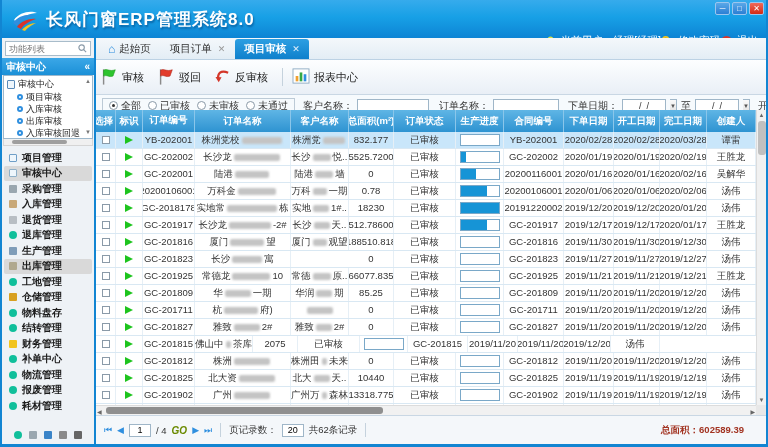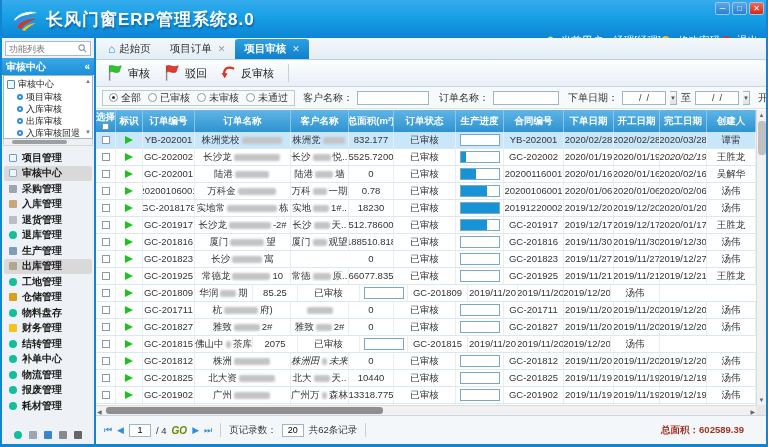--- a/index.html
+++ b/index.html
@@ -37,35 +37,35 @@
   .mi-rect{width:8px;height:8px;border-radius:1px}
   #side-footer{position:absolute;bottom:2px;left:0;right:0;height:15px;display:flex;align-items:center;justify-content:center;gap:7px}
   
   #main{position:absolute;left:96px;top:38px;right:2px;bottom:3px;background:#fff}
   #tabbar{height:22px;background:linear-gradient(180deg,#f4f8fb,#e3edf5);border-bottom:1px solid #bcd2e4;display:flex;align-items:flex-end;padding-left:3px;gap:1px}
   .tab{height:20px;display:flex;align-items:center;gap:4px;padding:0 9px;font-size:10.5px;color:#333;border-radius:3px 3px 0 0}
   .tab.active{background:linear-gradient(180deg,#2d9fe2,#0f80cc);color:#fff;font-weight:bold}
   .tab-close{font-size:9px;color:#999;margin-left:2px}
   .tab.active .tab-close{color:#dfeefb}
   .home-ic{color:#2f8fdf;font-size:12px;font-weight:bold}
-  #toolbar{height:27px;background:linear-gradient(180deg,#fdfeff,#e9eff6);border-bottom:1px solid #c9d7e4;display:flex;align-items:center;padding-left:6px}
+  #toolbar{height:35px;background:linear-gradient(180deg,#fdfeff,#e9eff6);border-bottom:1px solid #c9d7e4;display:flex;align-items:center;}
   .tbtn{display:flex;align-items:center;gap:4px;padding:2px 9px 2px 4px;font-size:11px;color:#222;border-radius:3px}
   .tsep{width:1px;height:18px;background:#c5d2dd;margin:0 5px}
   #filterbar{height:22px;display:flex;align-items:center;font-size:10px;color:#333;gap:4px;padding-left:6px;background:#f6fafd;border-bottom:1px solid #d7e2ec;white-space:nowrap;overflow:hidden}
   #radio-group{display:flex;align-items:center;gap:7px;border:1px solid #bccad6;height:16px;padding:0 6px;margin-right:4px}
   .radio{display:flex;align-items:center;gap:3px}
   .rdot{width:9px;height:9px;border:1px solid #8a9aa8;border-radius:50%;background:#fff;position:relative}
   .rdot.on::after{content:"";position:absolute;left:2px;top:2px;width:3px;height:3px;border-radius:50%;background:#333}
   .f-input{height:14px;border:1px solid #9fb6c8;background:#fff;font-size:9px;font-family:inherit;outline:none;padding:0 2px}
   .f-date{width:44px;text-align:center;color:#333}
   .f-drop{width:11px;height:14px;border:1px solid #9fb6c8;border-left:none;background:linear-gradient(180deg,#fafafa,#e2e2e2);font-size:6px;color:#555;display:flex;align-items:center;justify-content:center}
   
   #grid{position:absolute;left:0;top:72px;right:10px;bottom:39px;overflow:hidden;background:#fff}
   #ghead{display:flex;height:22px;background:linear-gradient(180deg,#5fb5e5,#2e93d1);color:#fff;font-weight:bold;font-size:9.5px}
-  .hc{border-right:1px solid #8ac6ea;display:flex;flex-direction:column;align-items:center;justify-content:center;line-height:1;gap:2px;overflow:hidden;white-space:nowrap}
+  .hc{border-right:1px solid #8ac6ea;display:flex;flex-direction:row;align-items:center;justify-content:center;line-height:1;gap:2px;overflow:hidden;white-space:nowrap}
   .hchk{width:7px;height:7px;background:#fff;border:1px solid #7799aa}
   .grow{display:flex;height:17px;border-bottom:1px solid #d9e8f3;background:#fff;font-size:9.5px;color:#333}
   .grow.sel{background:#c9e6fa}
   .gc{border-right:1px solid #e6eff6;display:flex;align-items:center;justify-content:center;overflow:hidden;white-space:nowrap;line-height:1}
   .chk{width:8px;height:8px;background:#fff;border:1px solid #8a9aa8}
   .tri{width:0;height:0;border-left:8px solid #1ec41e;border-top:4.5px solid transparent;border-bottom:4.5px solid transparent}
   .blur{display:inline-block;height:7px;border-radius:2px;background:#c4c4c4;filter:blur(1.3px);margin:0 2px;vertical-align:middle}
   .pbox{width:40px;height:12px;border:1px solid #7aa8c8;background:#fff}
   .pfill{height:100%;background:#1694d6}
   
@@ -209,26 +209,26 @@
       </div>
       <div class="menu-item">
         <span class="mi-icon mi-rect" style="background: rgb(216, 160, 32);"></span>
         <span>仓储管理</span>
       </div>
       <div class="menu-item">
         <span class="mi-icon mi-dot" style="background: rgb(16, 191, 155);"></span>
         <span>物料盘存</span>
       </div>
       <div class="menu-item">
+        <span class="mi-icon mi-dot" style="background: rgb(16, 191, 155);"></span>
+        <span>结转管理</span>
+      </div>
+      <div class="menu-item">
         <span class="mi-icon mi-rect" style="background: rgb(242, 196, 29);"></span>
         <span>财务管理</span>
-      </div>
-      <div class="menu-item">
-        <span class="mi-icon mi-dot" style="background: rgb(16, 191, 155);"></span>
-        <span>结转管理</span>
       </div>
       <div class="menu-item">
         <span class="mi-icon mi-dot" style="background: rgb(16, 191, 155);"></span>
         <span>补单中心</span>
       </div>
       <div class="menu-item">
         <span class="mi-icon mi-dot" style="background: rgb(16, 191, 155);"></span>
         <span>物流管理</span>
       </div>
       <div class="menu-item">
@@ -280,20 +280,29 @@
         <span>驳回</span>
       </div>
       <div class="tbtn">
         <span><svg width="17" height="15" viewBox="0 0 18 16">
             <path d="M15 4 C7 0.5,3.5 5,4.5 11" stroke="#d4372a" stroke-width="2.4" fill="none"></path>
             <path d="M1.5 8.5 L5 14 L8 8.8 Z" fill="#d4372a"></path>
           </svg></span>
         <span>反审核</span>
       </div>
       <span class="tsep"></span>
+      <div class="tbtn">
+        <span><svg width="18" height="16" viewBox="0 0 20 18">
+            <rect x="1" y="1" width="18" height="16" fill="#fff" stroke="#8aa8c0"></rect>
+            <rect x="4" y="9" width="3" height="6" fill="#f0a030"></rect>
+            <rect x="8.5" y="5" width="3" height="10" fill="#35a845"></rect>
+            <rect x="13" y="7" width="3" height="8" fill="#2f8fdf"></rect>
+          </svg></span>
+        <span>报表中心</span>
+      </div>
     </div>
   <div id="filterbar">
     <div id="radio-group">
         <span class="radio">
           <span class="rdot on"></span>
           <span>全部</span>
         </span>
         <span class="radio">
           <span class="rdot"></span>
           <span>已审核</span>
@@ -322,21 +331,21 @@
   </div>
   <div id="grid">
     <div id="ghead">
         <div class="hc" style="width: 20px; flex: 0 0 20px;">
           <span>选择</span>
           <span class="hchk"></span>
         </div>
         <div class="hc" style="width: 27px; flex: 0 0 27px;">
           <span>标识</span>
         </div>
-        <div class="hc" style="width: 52px; flex: 0 0 52px;">
+        <div class="hc" style="width: 52px; flex: 0 0 52px; font-family: Liberation Mono, monospace;">
           <span>订单编号</span>
         </div>
         <div class="hc" style="width: 96px; flex: 0 0 96px;">
           <span>订单名称</span>
         </div>
         <div class="hc" style="width: 58px; flex: 0 0 58px;">
           <span>客户名称</span>
         </div>
         <div class="hc" style="width: 45px; flex: 0 0 45px;">
           <span>总面积(m²)</span>
@@ -400,21 +409,21 @@
           <div class="gc" style="width: 45px; flex: 0 0 45px;">65525.7200..</div>
           <div class="gc" style="width: 62px; flex: 0 0 62px;">已审核</div>
           <div class="gc" style="width: 48px; flex: 0 0 48px;">
             <div class="pbox">
               <div class="pfill" style="width: 15%;"></div>
             </div>
           </div>
           <div class="gc" style="width: 60px; flex: 0 0 60px;">GC-202002</div>
           <div class="gc" style="width: 50px; flex: 0 0 50px;">2020/01/19</div>
           <div class="gc" style="width: 46px; flex: 0 0 46px;">2020/01/19</div>
-          <div class="gc" style="width: 47px; flex: 0 0 47px; font-style: italic;">2020/02/19</div>
+          <div class="gc" style="width: 47px; flex: 0 0 47px;">2020/02/19</div>
           <div class="gc" style="width: 49px; flex: 0 0 49px;">王胜龙</div>
         </div>
         <div class="grow">
           <div class="gc" style="width: 20px; flex: 0 0 20px;">
             <span class="chk"></span>
           </div>
           <div class="gc" style="width: 27px; flex: 0 0 27px;">
             <span class="tri"></span>
           </div>
           <div class="gc" style="width: 52px; flex: 0 0 52px;">GC-202001</div>
@@ -572,20 +581,21 @@
           <div class="gc" style="width: 49px; flex: 0 0 49px;">王胜龙</div>
         </div>
         <div class="grow">
           <div class="gc" style="width: 20px; flex: 0 0 20px;">
             <span class="chk"></span>
           </div>
           <div class="gc" style="width: 27px; flex: 0 0 27px;">
             <span class="tri"></span>
           </div>
           <div class="gc" style="width: 52px; flex: 0 0 52px;">GC-201809</div>
+          <div class="gc" style="width: 96px; flex: 0 0 96px;">华<span class="blur" style="width: 26px;"></span>一期</div>
           <div class="gc" style="width: 58px; flex: 0 0 58px;">华润<span class="blur" style="width: 16px;"></span>期</div>
           <div class="gc" style="width: 45px; flex: 0 0 45px;">85.25</div>
           <div class="gc" style="width: 62px; flex: 0 0 62px;">已审核</div>
           <div class="gc" style="width: 48px; flex: 0 0 48px;">
             <div class="pbox">
               <div class="pfill" style="width: 0%;"></div>
             </div>
           </div>
           <div class="gc" style="width: 60px; flex: 0 0 60px;">GC-201809</div>
           <div class="gc" style="width: 50px; flex: 0 0 50px;">2019/11/20</div>
@@ -665,21 +675,21 @@
         </div>
         <div class="grow">
           <div class="gc" style="width: 20px; flex: 0 0 20px;">
             <span class="chk"></span>
           </div>
           <div class="gc" style="width: 27px; flex: 0 0 27px;">
             <span class="tri"></span>
           </div>
           <div class="gc" style="width: 52px; flex: 0 0 52px;">GC-201812</div>
           <div class="gc" style="width: 96px; flex: 0 0 96px;">株洲<span class="blur" style="width: 36px;"></span></div>
-          <div class="gc" style="width: 58px; flex: 0 0 58px; font-style: italic;">株洲田<span class="blur" style="width: 10px;"></span>未来</div>
+          <div class="gc" style="width: 58px; flex: 0 0 58px;">株洲田<span class="blur" style="width: 10px;"></span>未来</div>
           <div class="gc" style="width: 45px; flex: 0 0 45px;">0</div>
           <div class="gc" style="width: 62px; flex: 0 0 62px;">已审核</div>
           <div class="gc" style="width: 48px; flex: 0 0 48px;">
             <div class="pbox">
               <div class="pfill" style="width: 0%;"></div>
             </div>
           </div>
           <div class="gc" style="width: 60px; flex: 0 0 60px;">GC-201812</div>
           <div class="gc" style="width: 50px; flex: 0 0 50px;">2019/11/20</div>
           <div class="gc" style="width: 46px; flex: 0 0 46px;">2019/11/20</div>

